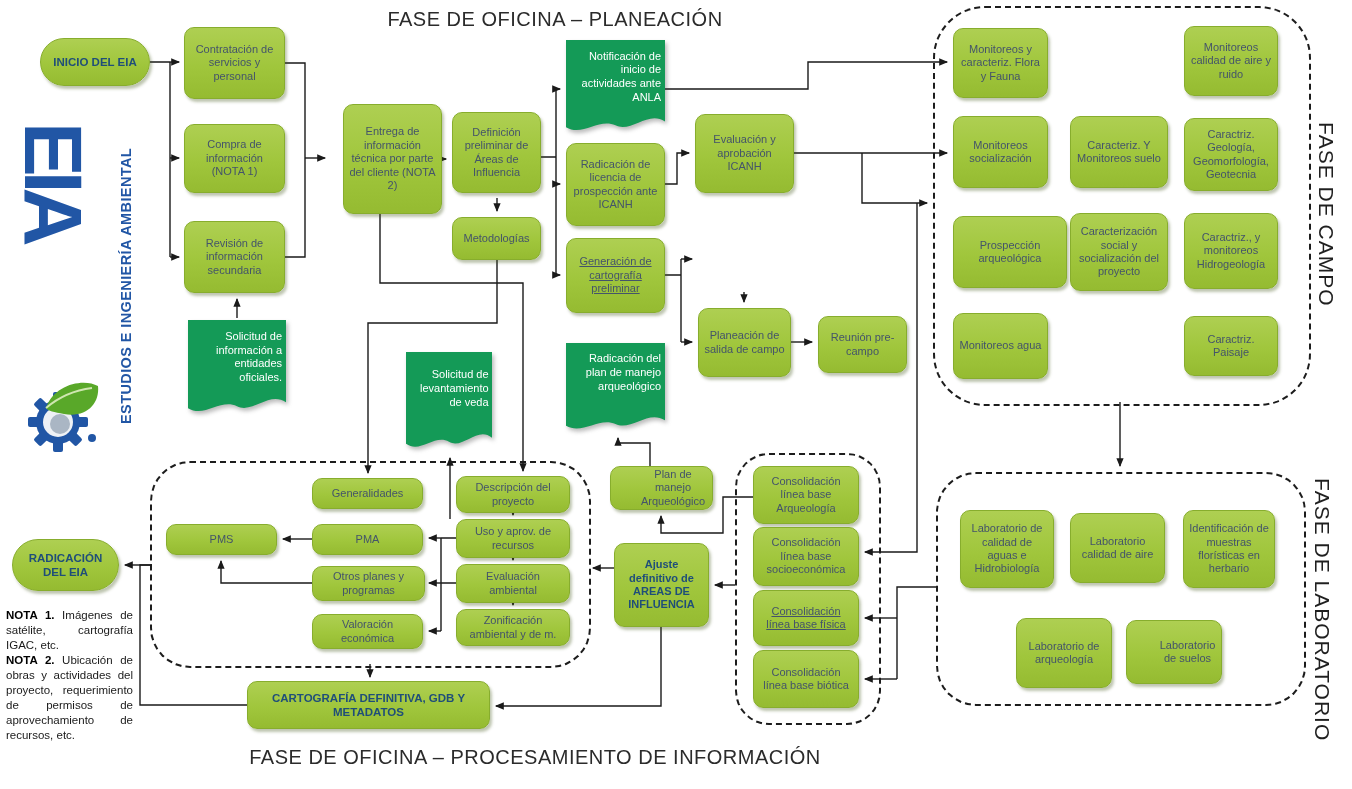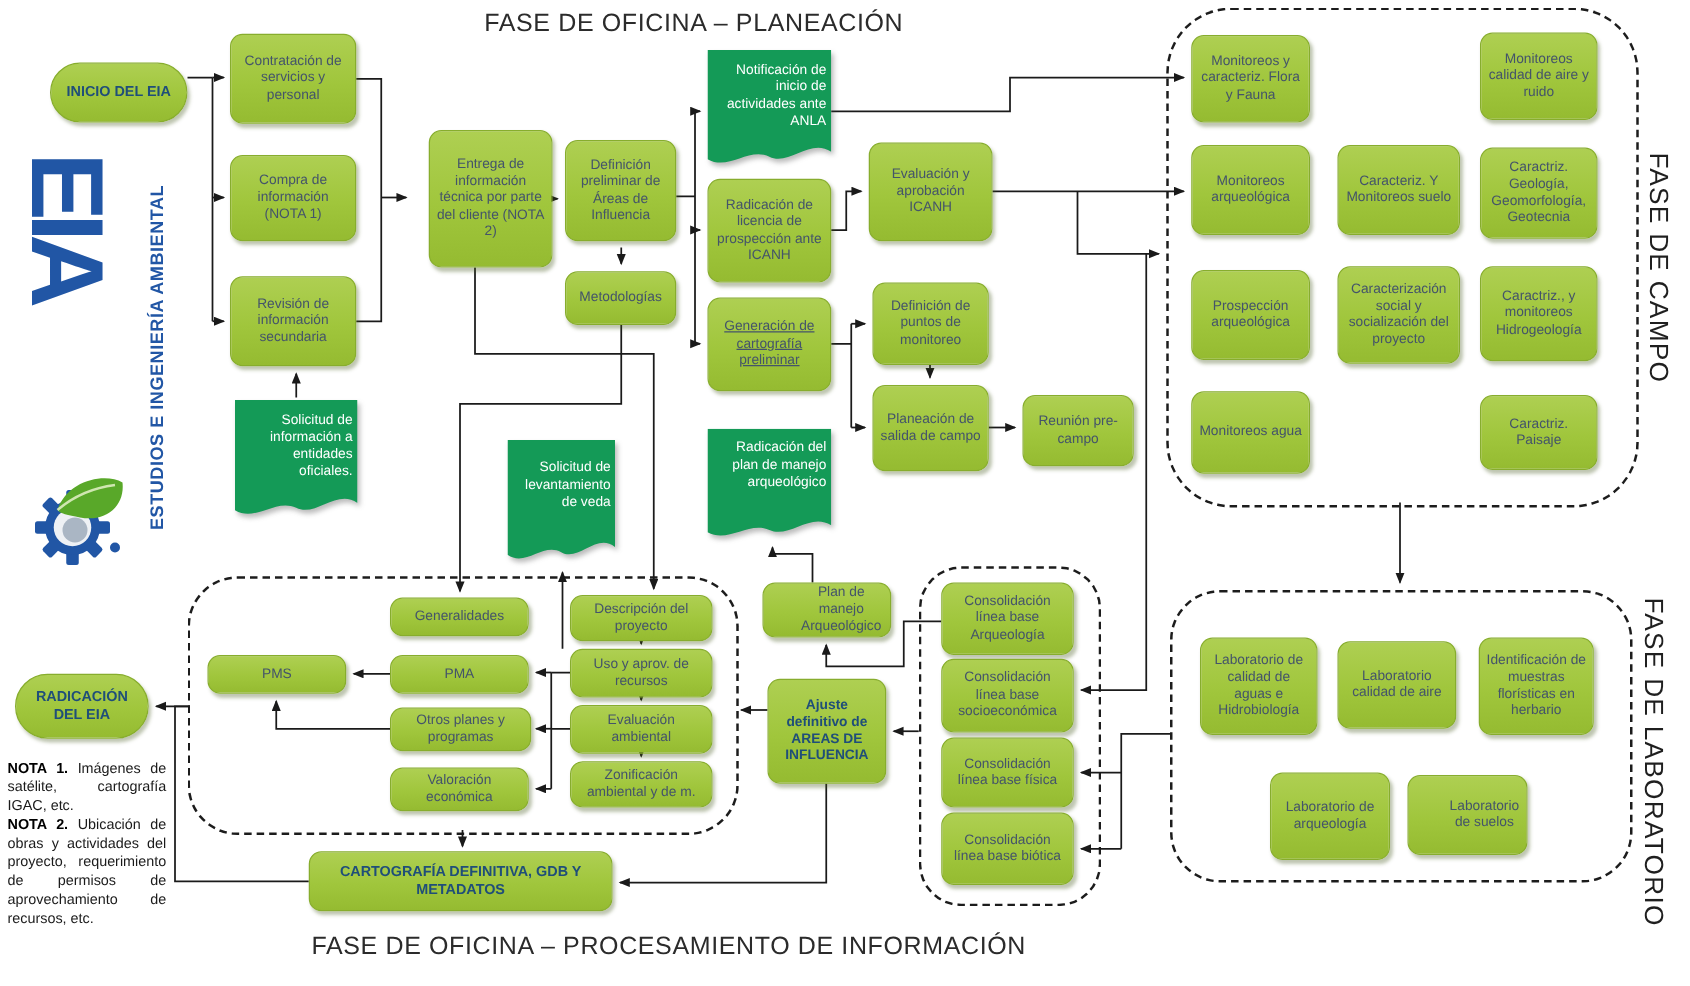--- a/index.html
+++ b/index.html
@@ -121,33 +121,32 @@
           <circle cx="0" cy="0" r="15" fill="#eef1f5"></circle>
           <circle cx="2" cy="2" r="10" fill="#aab6c4"></circle>
           <path d="M-12,-14 C-4,-38 26,-44 40,-36 C42,-18 28,-4 6,-8 C-4,-10 -10,-11 -12,-14 Z" fill="#59a829"></path>
           <path d="M-12,-14 C2,-26 18,-32 34,-34" fill="none" stroke="#cfe6b0" stroke-width="2"></path>
           <circle cx="34" cy="16" r="4" fill="#2156a5"></circle>
         </g>
       </svg>
     </div>
   </div>
 
-  <div class="node pill" style="left:40px;top:38px;width:110px;height:48px;margin-top:12px;">INICIO DEL EIA</div>
+  <div class="node pill" style="left:40px;top:38px;width:110px;height:48px;">INICIO DEL EIA</div>
   <div class="node pill" style="left:12px;top:539px;width:107px;height:52px;">RADICACIÓN DEL EIA</div>
 
   <div class="node" style="left:184px;top:27px;width:101px;height:72px;">Contratación de servicios y personal</div>
   <div class="node" style="left:184px;top:124px;width:101px;height:69px;">Compra de información (NOTA 1)</div>
   <div class="node" style="left:184px;top:221px;width:101px;height:72px;">Revisión de información secundaria</div>
   <div class="node" style="left:331px;top:104px;width:99px;height:110px;margin-left:12px;">Entrega de información técnica por parte del cliente (NOTA 2)</div>
   <div class="node" style="left:452px;top:112px;width:89px;height:81px;">Definición preliminar de Áreas de Influencia</div>
   <div class="node" style="left:452px;top:217px;width:89px;height:43px;">Metodologías</div>
   <div class="node" style="left:566px;top:143px;width:99px;height:83px;">Radicación de licencia de prospección ante ICANH</div>
   <div class="node" style="left:566px;top:238px;width:99px;height:75px;text-decoration:underline;">Generación de cartografía preliminar</div>
   <div class="node" style="left:695px;top:114px;width:99px;height:79px;">Evaluación y aprobación ICANH</div>
-  <div class="node" style="left:698px;top:226px;width:93px;height:66px;">Definición de puntos de monitoreo</div>
   <div class="node" style="left:698px;top:308px;width:93px;height:69px;">Planeación de salida de campo</div>
   <div class="node" style="left:818px;top:316px;width:89px;height:57px;">Reunión pre-campo</div>
 
   <div class="doc" style="left:188px;top:320px;width:98px;height:98px;">
     <svg viewBox="0 0 100 100" preserveAspectRatio="none">
         <path d="M0,0 H100 V84 C83,72 66,96 50,88 C33,80 17,100 0,90 Z" fill="#149a57"></path>
       </svg>
     <span class="doc-label">Solicitud de información a entidades oficiales.</span>
   </div>
   <div class="doc" style="left:406px;top:352px;width:86px;height:102px;">
@@ -167,32 +166,32 @@
         <path d="M0,0 H100 V84 C83,72 66,96 50,88 C33,80 17,100 0,90 Z" fill="#149a57"></path>
       </svg>
     <span class="doc-label">Radicación del plan de manejo arqueológico</span>
   </div>
 
   <div class="node" style="left:610px;top:466px;width:103px;height:44px;padding-left:28px;">Plan de manejo Arqueológico</div>
   <div class="node accent" style="left:614px;top:543px;width:95px;height:84px;">Ajuste definitivo de AREAS DE INFLUENCIA</div>
 
   <div class="node" style="left:953px;top:28px;width:95px;height:70px;">Monitoreos y caracteriz. Flora y Fauna</div>
   <div class="node" style="left:1184px;top:26px;width:94px;height:70px;">Monitoreos calidad de aire y ruido</div>
-  <div class="node" style="left:953px;top:116px;width:95px;height:72px;">Monitoreos arqueológica</div>
+  <div class="node" style="left:953px;top:116px;width:95px;height:72px;">Monitoreos socialización</div>
   <div class="node" style="left:1070px;top:116px;width:98px;height:72px;">Caracteriz. Y Monitoreos suelo</div>
   <div class="node" style="left:1184px;top:118px;width:94px;height:73px;">Caractriz. Geología, Geomorfología, Geotecnia</div>
-  <div class="node" style="left:953px;top:216px;width:95px;height:72px;">Prospección arqueológica</div>
+  <div class="node" style="left:953px;top:216px;width:114px;height:72px;">Prospección arqueológica</div>
   <div class="node" style="left:1070px;top:213px;width:98px;height:78px;">Caracterización social y socialización del proyecto</div>
   <div class="node" style="left:1184px;top:213px;width:94px;height:76px;">Caractriz., y monitoreos Hidrogeología</div>
   <div class="node" style="left:953px;top:313px;width:95px;height:66px;">Monitoreos agua</div>
   <div class="node" style="left:1184px;top:316px;width:94px;height:60px;">Caractriz. Paisaje</div>
 
   <div class="node" style="left:753px;top:466px;width:106px;height:58px;">Consolidación línea base Arqueología</div>
   <div class="node" style="left:753px;top:527px;width:106px;height:59px;">Consolidación línea base socioeconómica</div>
-  <div class="node" style="left:753px;top:590px;width:106px;height:56px;">Consolidación línea base física</div>
+  <div class="node" style="left:753px;top:590px;width:106px;height:56px;text-decoration:underline;">Consolidación línea base física</div>
   <div class="node" style="left:753px;top:650px;width:106px;height:58px;">Consolidación línea base biótica</div>
 
   <div class="node" style="left:960px;top:510px;width:94px;height:78px;">Laboratorio de calidad de aguas e Hidrobiología</div>
   <div class="node" style="left:1070px;top:513px;width:95px;height:70px;">Laboratorio calidad de aire</div>
   <div class="node" style="left:1183px;top:510px;width:92px;height:78px;">Identificación de muestras florísticas en herbario</div>
   <div class="node" style="left:1016px;top:618px;width:96px;height:70px;">Laboratorio de arqueología</div>
   <div class="node" style="left:1126px;top:620px;width:96px;height:64px;padding-left:32px;">Laboratorio de suelos</div>
 
   <div class="node" style="left:312px;top:478px;width:111px;height:31px;">Generalidades</div>
   <div class="node" style="left:456px;top:476px;width:114px;height:37px;">Descripción del proyecto</div>

